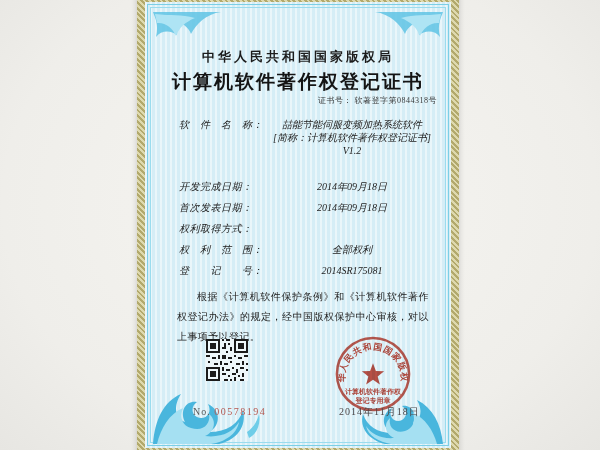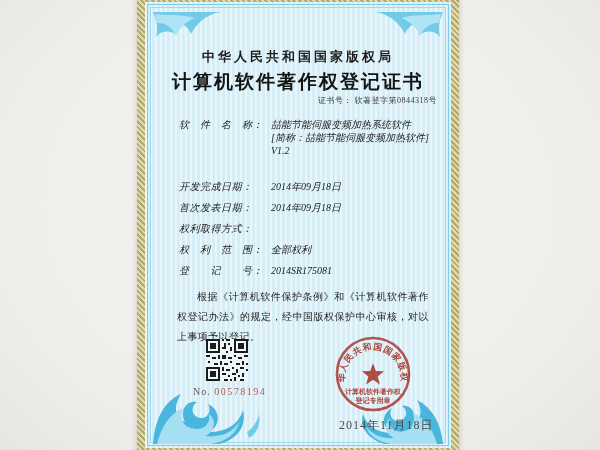--- a/index.html
+++ b/index.html
@@ -30,35 +30,35 @@
     text-align:center;font-size:19px;font-weight:bold;letter-spacing:2px;
     color:#141414;line-height:24px;margin-top:4px;
   }
   .certno{
     text-align:right;padding-right:14px;font-size:8px;color:#3a3a3a;
     line-height:10px;margin-top:2px;letter-spacing:.5px;
   }
   .fields{margin:12px 18px 0 34px;font-size:10px;color:#222;font-style:italic;}
   .row{display:flex;line-height:13px;}
   .row .lab{width:92px;flex:none;letter-spacing:.5px;}
-  .row .val{flex:1;}
+  .row .val{flex:1;text-align:center;}
   .dates{margin-top:23px;}
   .dates .row{margin-bottom:8px;}
   .statement{
     margin:10px 22px 0 32px;font-size:10px;line-height:20px;
     text-indent:2em;color:#222;letter-spacing:.4px;text-align:justify;
   }
   .qr{position:absolute;left:60px;top:337px;width:44px;height:42px;}
   .seal{position:absolute;left:189px;top:333px;width:78px;height:78px;mix-blend-mode:multiply;opacity:.92;}
   .issuedate{
-    position:absolute;left:194px;top:415px;font-size:12px;color:#4c4648;
+    position:absolute;left:194px;top:403px;font-size:10px;color:#4c4648;
     letter-spacing:1px;
   }
   .serial{
-    position:absolute;left:48px;top:384px;font-size:10px;letter-spacing:1px;
+    position:absolute;left:48px;top:404px;font-size:10px;letter-spacing:1px;
     color:#5a5a5a;font-family:"Liberation Serif","DejaVu Serif",serif;
   }
   .serial .num{color:#b4574f;letter-spacing:1.5px;}
   .flourish{position:absolute;pointer-events:none;}
   .fl-tl{left:6px;top:8px;}
   .fl-tr{right:6px;top:8px;transform:scaleX(-1);}
   .fl-bl{left:6px;bottom:2px;}
   .fl-br{right:6px;bottom:2px;transform:scaleX(-1);}
 </style>
 </head>
@@ -93,21 +93,21 @@
       <div class="certno">
         <span>证书号：</span>
         <span>软著登字第0844318号</span>
       </div>
 
       <div class="fields">
         <div class="row">
           <span class="lab">软　件　名　称：</span>
           <span class="val">
             <div>喆能节能伺服变频加热系统软件</div>
-            <div>[简称：喆能节能伺服变频加热软件]</div>
+            <div>[简称：计算机软件著作权登记证书]</div>
             <div>V1.2</div>
           </span>
         </div>
 
         <div class="dates">
           <div class="row">
             <span class="lab">开发完成日期：</span>
             <span class="val">2014年09月18日</span>
           </div>
           <div class="row">

